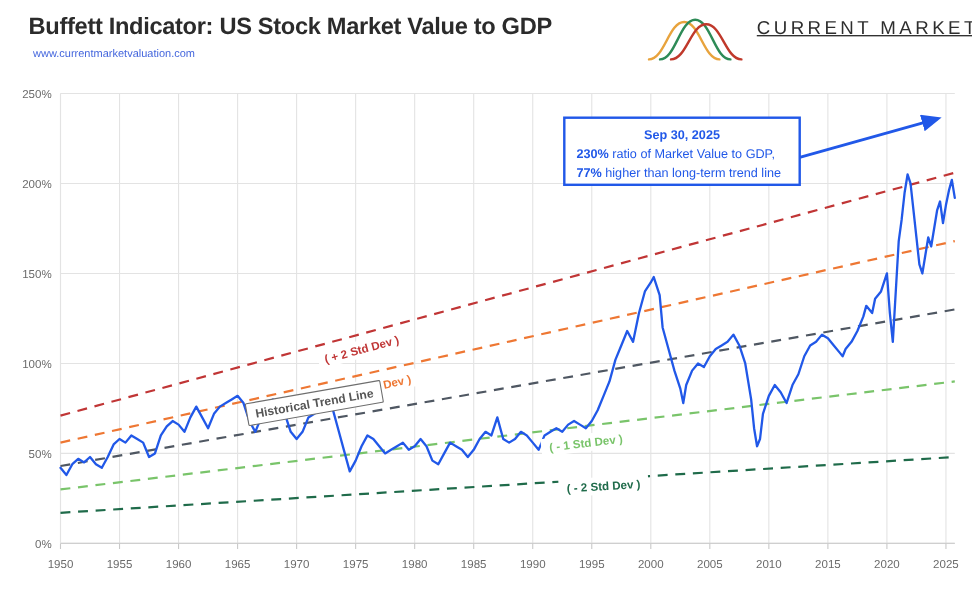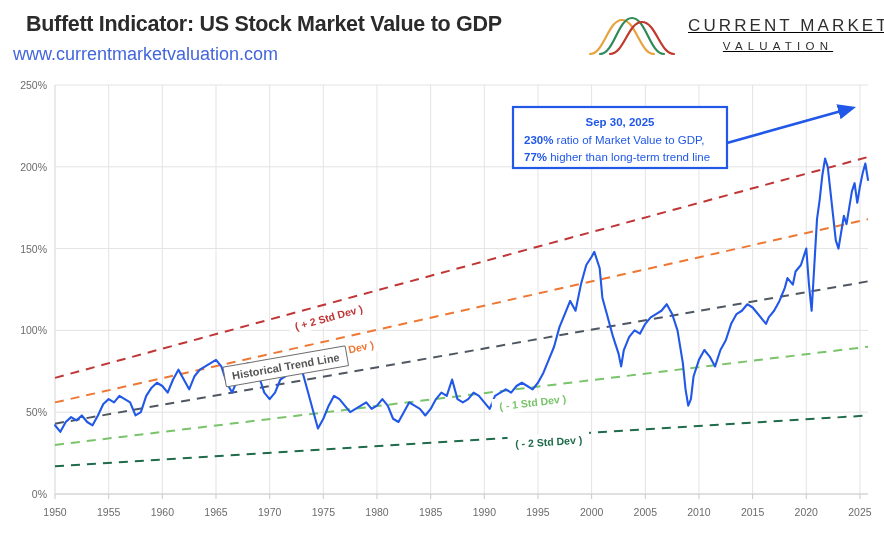--- a/index.html
+++ b/index.html
@@ -33,23 +33,23 @@
     left: 26px;
     top: 12px;
     font-size: 21.5px;
     font-weight: bold;
     color: #2b2b2b;
     letter-spacing: -0.3px;
     white-space: nowrap;
   }
   .subtitle {
     position: absolute;
-    left: 13px;
+    left: 30px;
     top: 44px;
-    font-size: 18px;
+    font-size: 10px;
     color: #4466dd;
     white-space: nowrap;
   }
   .logo {
     position: absolute;
     right: 16px;
     top: 8px;
     width: 280px;
     height: 54px;
   }
@@ -142,21 +142,20 @@
     <div class="subtitle">www.currentmarketvaluation.com</div>
 
     <div class="logo">
       <svg class="logo-mark" viewBox="0 0 90 46">
         <path id="lg-c1" d="M2 42 C 16 42, 20 8, 34 8 C 48 8, 52 42, 66 42" fill="none" stroke-width="2.2" stroke-linecap="round" stroke="#e8a33d"></path>
         <path id="lg-c2" d="M12 42 C 26 42, 30 6, 44 6 C 58 6, 62 42, 76 42" fill="none" stroke-width="2.2" stroke-linecap="round" stroke="#2e8b57"></path>
         <path id="lg-c3" d="M22 42 C 36 42, 40 10, 54 10 C 68 10, 72 42, 86 42" fill="none" stroke-width="2.2" stroke-linecap="round" stroke="#c0392b"></path>
       </svg>
       <div class="logo-text">
         <div class="logo-line1">CURRENT MARKET</div>
-        <div class="logo-line2">VALUATION</div>
       </div>
     </div>
   </div>
 
   <div class="chart-wrap">
     <svg class="chart" id="chart-svg" width="884" height="466">
       <g id="grid-layer">
           <line x1="55" y1="422" x2="868" y2="422" stroke="#e3e3e3" stroke-width="1"></line>
           <line x1="55" y1="340.2" x2="868" y2="340.2" stroke="#e3e3e3" stroke-width="1"></line>
           <line x1="55" y1="258.4" x2="868" y2="258.4" stroke="#e3e3e3" stroke-width="1"></line>

